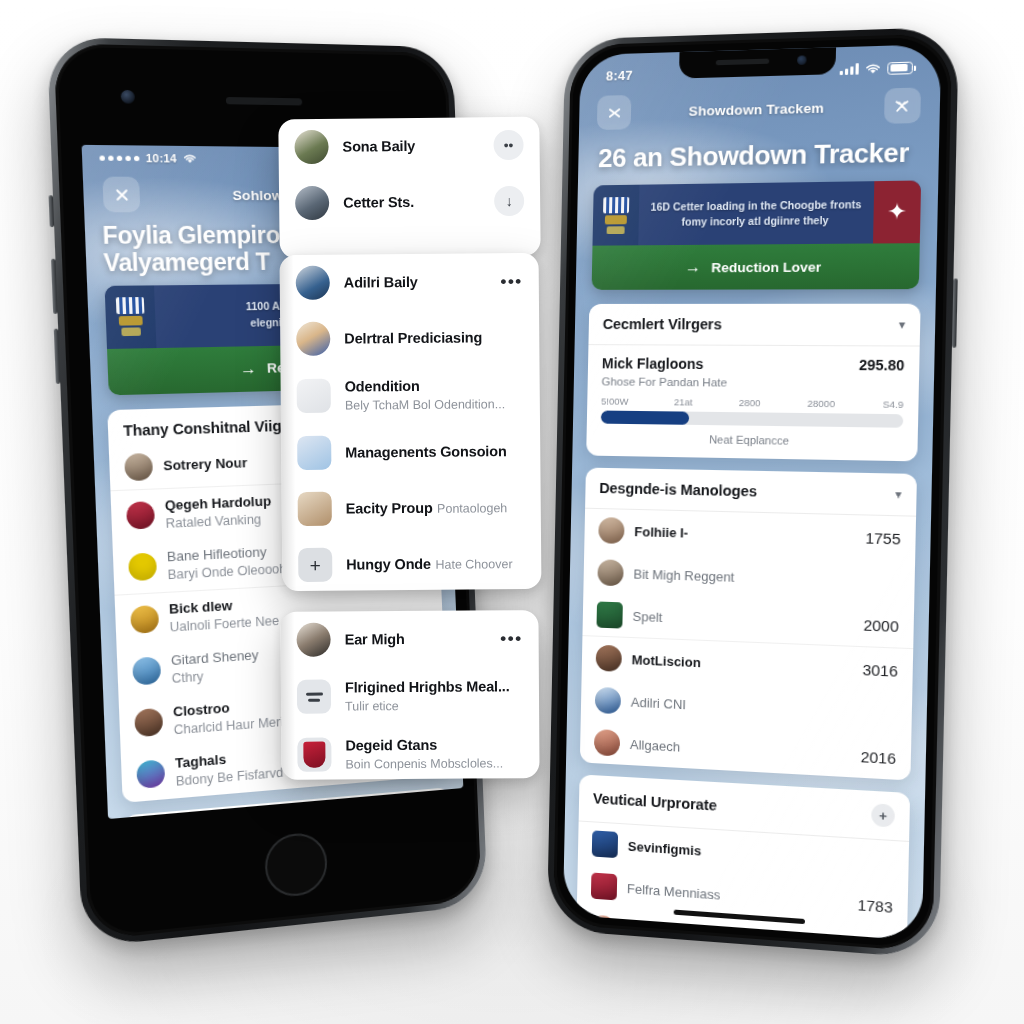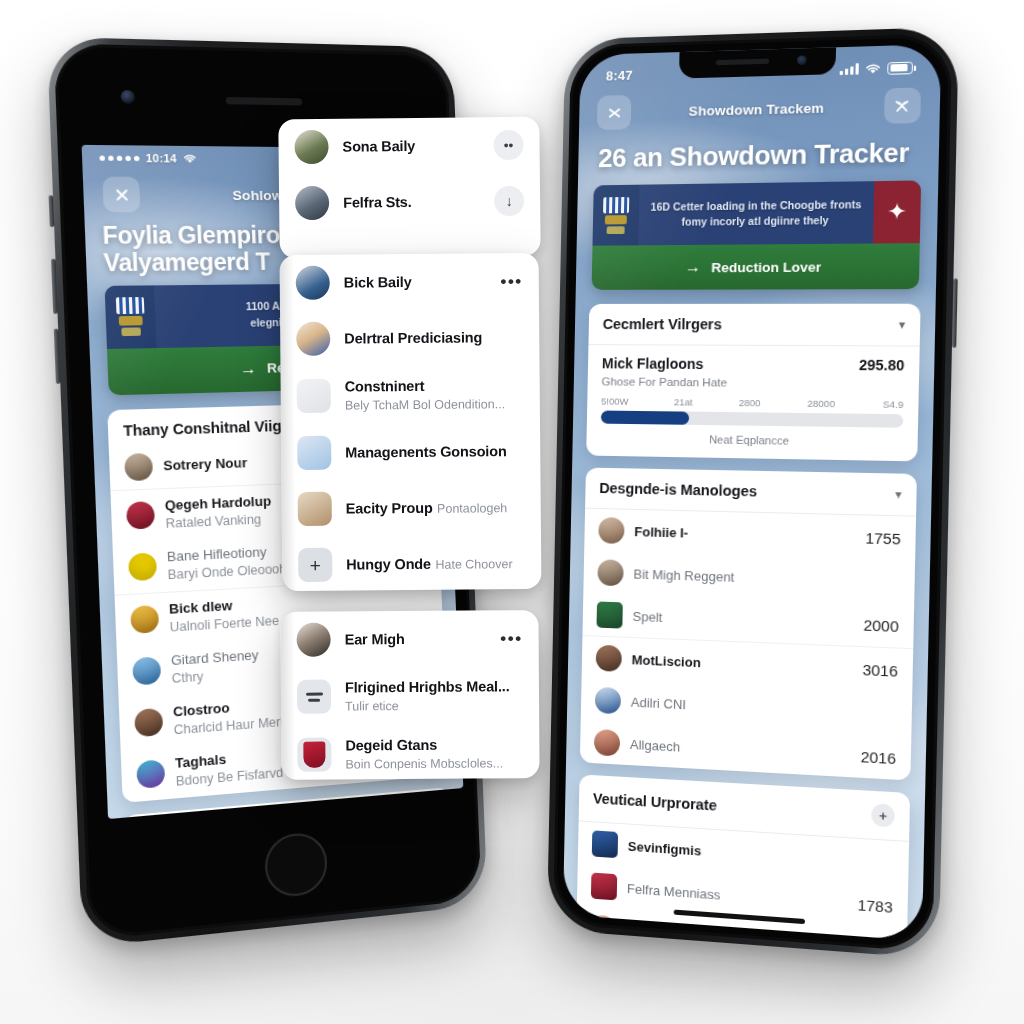--- a/index.html
+++ b/index.html
@@ -639,42 +639,42 @@
   <div class="float" id="float-a">
     <div class="frow">
       <span class="fav s1"></span>
       <span class="ftext"><span class="ftitle">Sona Baily</span></span>
       <span class="fbtn">
           <span>••</span>
         </span>
     </div>
     <div class="frow">
       <span class="fav s2"></span>
-      <span class="ftext"><span class="ftitle">Felfra Sts.</span></span>
+      <span class="ftext"><span class="ftitle">Cetter Sts.</span></span>
       <span class="fbtn">
           <span>↓</span>
         </span>
     </div>
   </div>
 
   <div class="float" id="float-b">
     <div class="grad-edge-left"></div>
     <div class="frow">
       <span class="fav s3"></span>
-      <span class="ftext"><span class="ftitle">Bick Baily</span></span>
+      <span class="ftext"><span class="ftitle">Adilri Baily</span></span>
       <span class="fdots">•••</span>
     </div>
     <div class="frow">
       <span class="fav s4"></span>
       <span class="ftext"><span class="ftitle">Delrtral Prediciasing</span></span>
     </div>
     <div class="frow">
       <span class="fav sq s5" style="background:linear-gradient(150deg,#f2f3f5,#dfe2e6)"></span>
       <span class="ftext">
-        <span class="ftitle">Constninert</span>
+        <span class="ftitle">Odendition</span>
         <span class="fsub">Bely TchaM Bol Odendition...</span>
       </span>
     </div>
     <div class="frow">
       <span class="fav sq s6" style="background:linear-gradient(150deg,#dde6f2,#9fc3e4)"></span>
       <span class="ftext"><span class="ftitle">Managenents Gonsoion</span></span>
     </div>
     <div class="frow">
       <span class="fav sq s7"></span>
       <span class="ftext">

